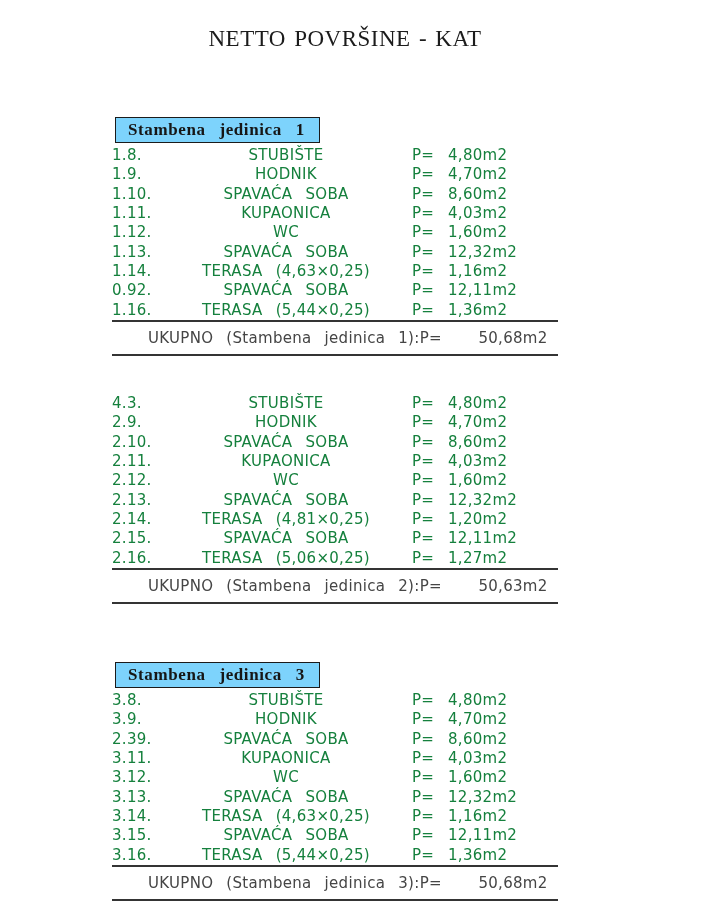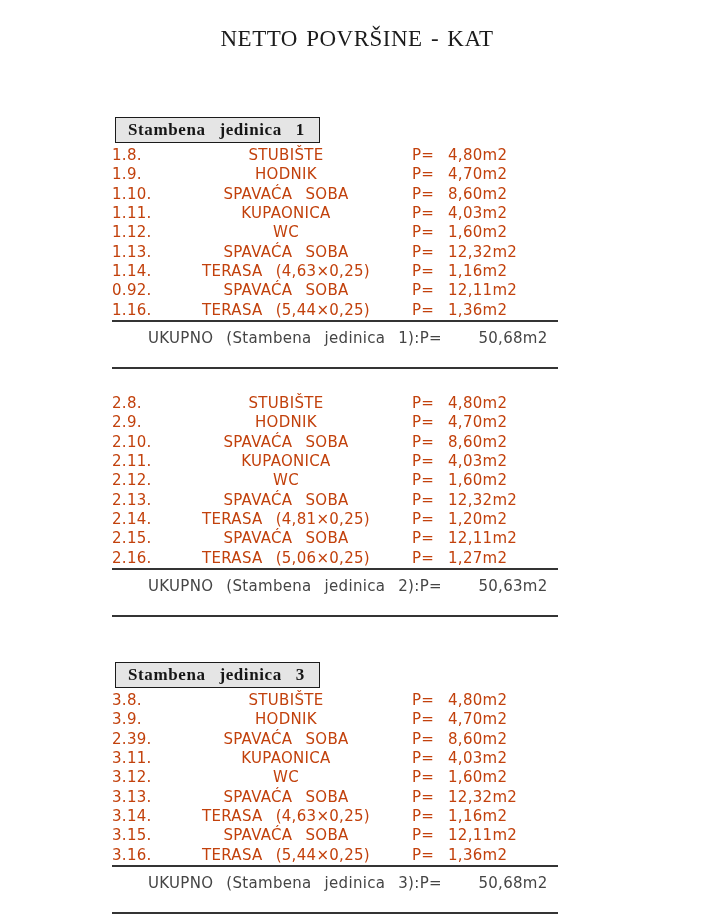--- a/index.html
+++ b/index.html
@@ -3,53 +3,53 @@
 <meta charset="utf-8">
 <style>
   html,body{margin:0;padding:0;}
   body{
     width:722px;height:919px;background:#ffffff;position:relative;overflow:hidden;
     font-family:"DejaVu Sans", sans-serif;
   }
   .page{position:absolute;inset:0;background:#fff;}
 
   .doc-title{
-    position:absolute;top:26px;left:12px;width:690px;text-align:center;
+    position:absolute;top:26px;left:0;width:690px;text-align:center;
     font-family:"Liberation Serif", serif;font-size:23px;font-weight:400;
     letter-spacing:0.5px;color:#1c1c1c;word-spacing:2px;
   }
 
   .section{position:absolute;left:112px;width:446px;}
   .s1{top:117px}
   .s2{top:391px}
   .s3{top:662px}
 
   .unit-header{
     display:inline-block;margin-left:3px;
     border:1.5px solid #1b1b1b;padding:1px 14px 2px 12px;
     font-family:"Liberation Serif", serif;font-weight:bold;font-size:17px;
     letter-spacing:0.6px;word-spacing:9px;color:#161616;line-height:21px;
-    background:#e5e5e5;
+    background:#7dd3fc;
   }
 
   .rows{margin-top:3px;}
   .row{
     display:flex;height:19.33px;align-items:flex-start;
-    font-size:15px;line-height:19px;color:#c2410c;
+    font-size:15px;line-height:19px;color:#15803d;
     letter-spacing:0.3px;padding-right:18px;
   }
   .row .num{width:48px;flex:none;}
   .row .label{flex:1;word-spacing:8px;white-space:nowrap;text-align:center;}
   .row .peq{width:36px;flex:none;}
   .row .val{width:92px;flex:none;}
 
   .total{
     display:flex;align-items:flex-start;
     border-top:2px solid #343434;border-bottom:2px solid #343434;
-    padding:7px 18px 20px 0;
+    padding:7px 18px 7px 0;
     font-size:15px;line-height:18px;color:#454545;letter-spacing:0.3px;
   }
   .total .indent{width:36px;flex:none;}
   .total .label{flex:1;word-spacing:8px;white-space:nowrap;}
   .total .peq{width:36px;flex:none;}
   .total .val{width:92px;flex:none;text-align:right;}
 </style>
 </head>
 <body>
 
@@ -119,21 +119,21 @@
       <span class="indent"></span>
       <span class="label">UKUPNO (Stambena jedinica 1):</span>
       <span class="peq">P=</span>
       <span class="val">50,68m2</span>
     </div>
   </div>
 
   <div class="section s2">
     <div class="rows">
         <div class="row">
-          <span class="num">2.8.</span>
+          <span class="num">4.3.</span>
           <span class="label">STUBIŠTE</span>
           <span class="peq">P=</span>
           <span class="val">4,80m2</span>
         </div>
         <div class="row">
           <span class="num">2.9.</span>
           <span class="label">HODNIK</span>
           <span class="peq">P=</span>
           <span class="val">4,70m2</span>
         </div>

